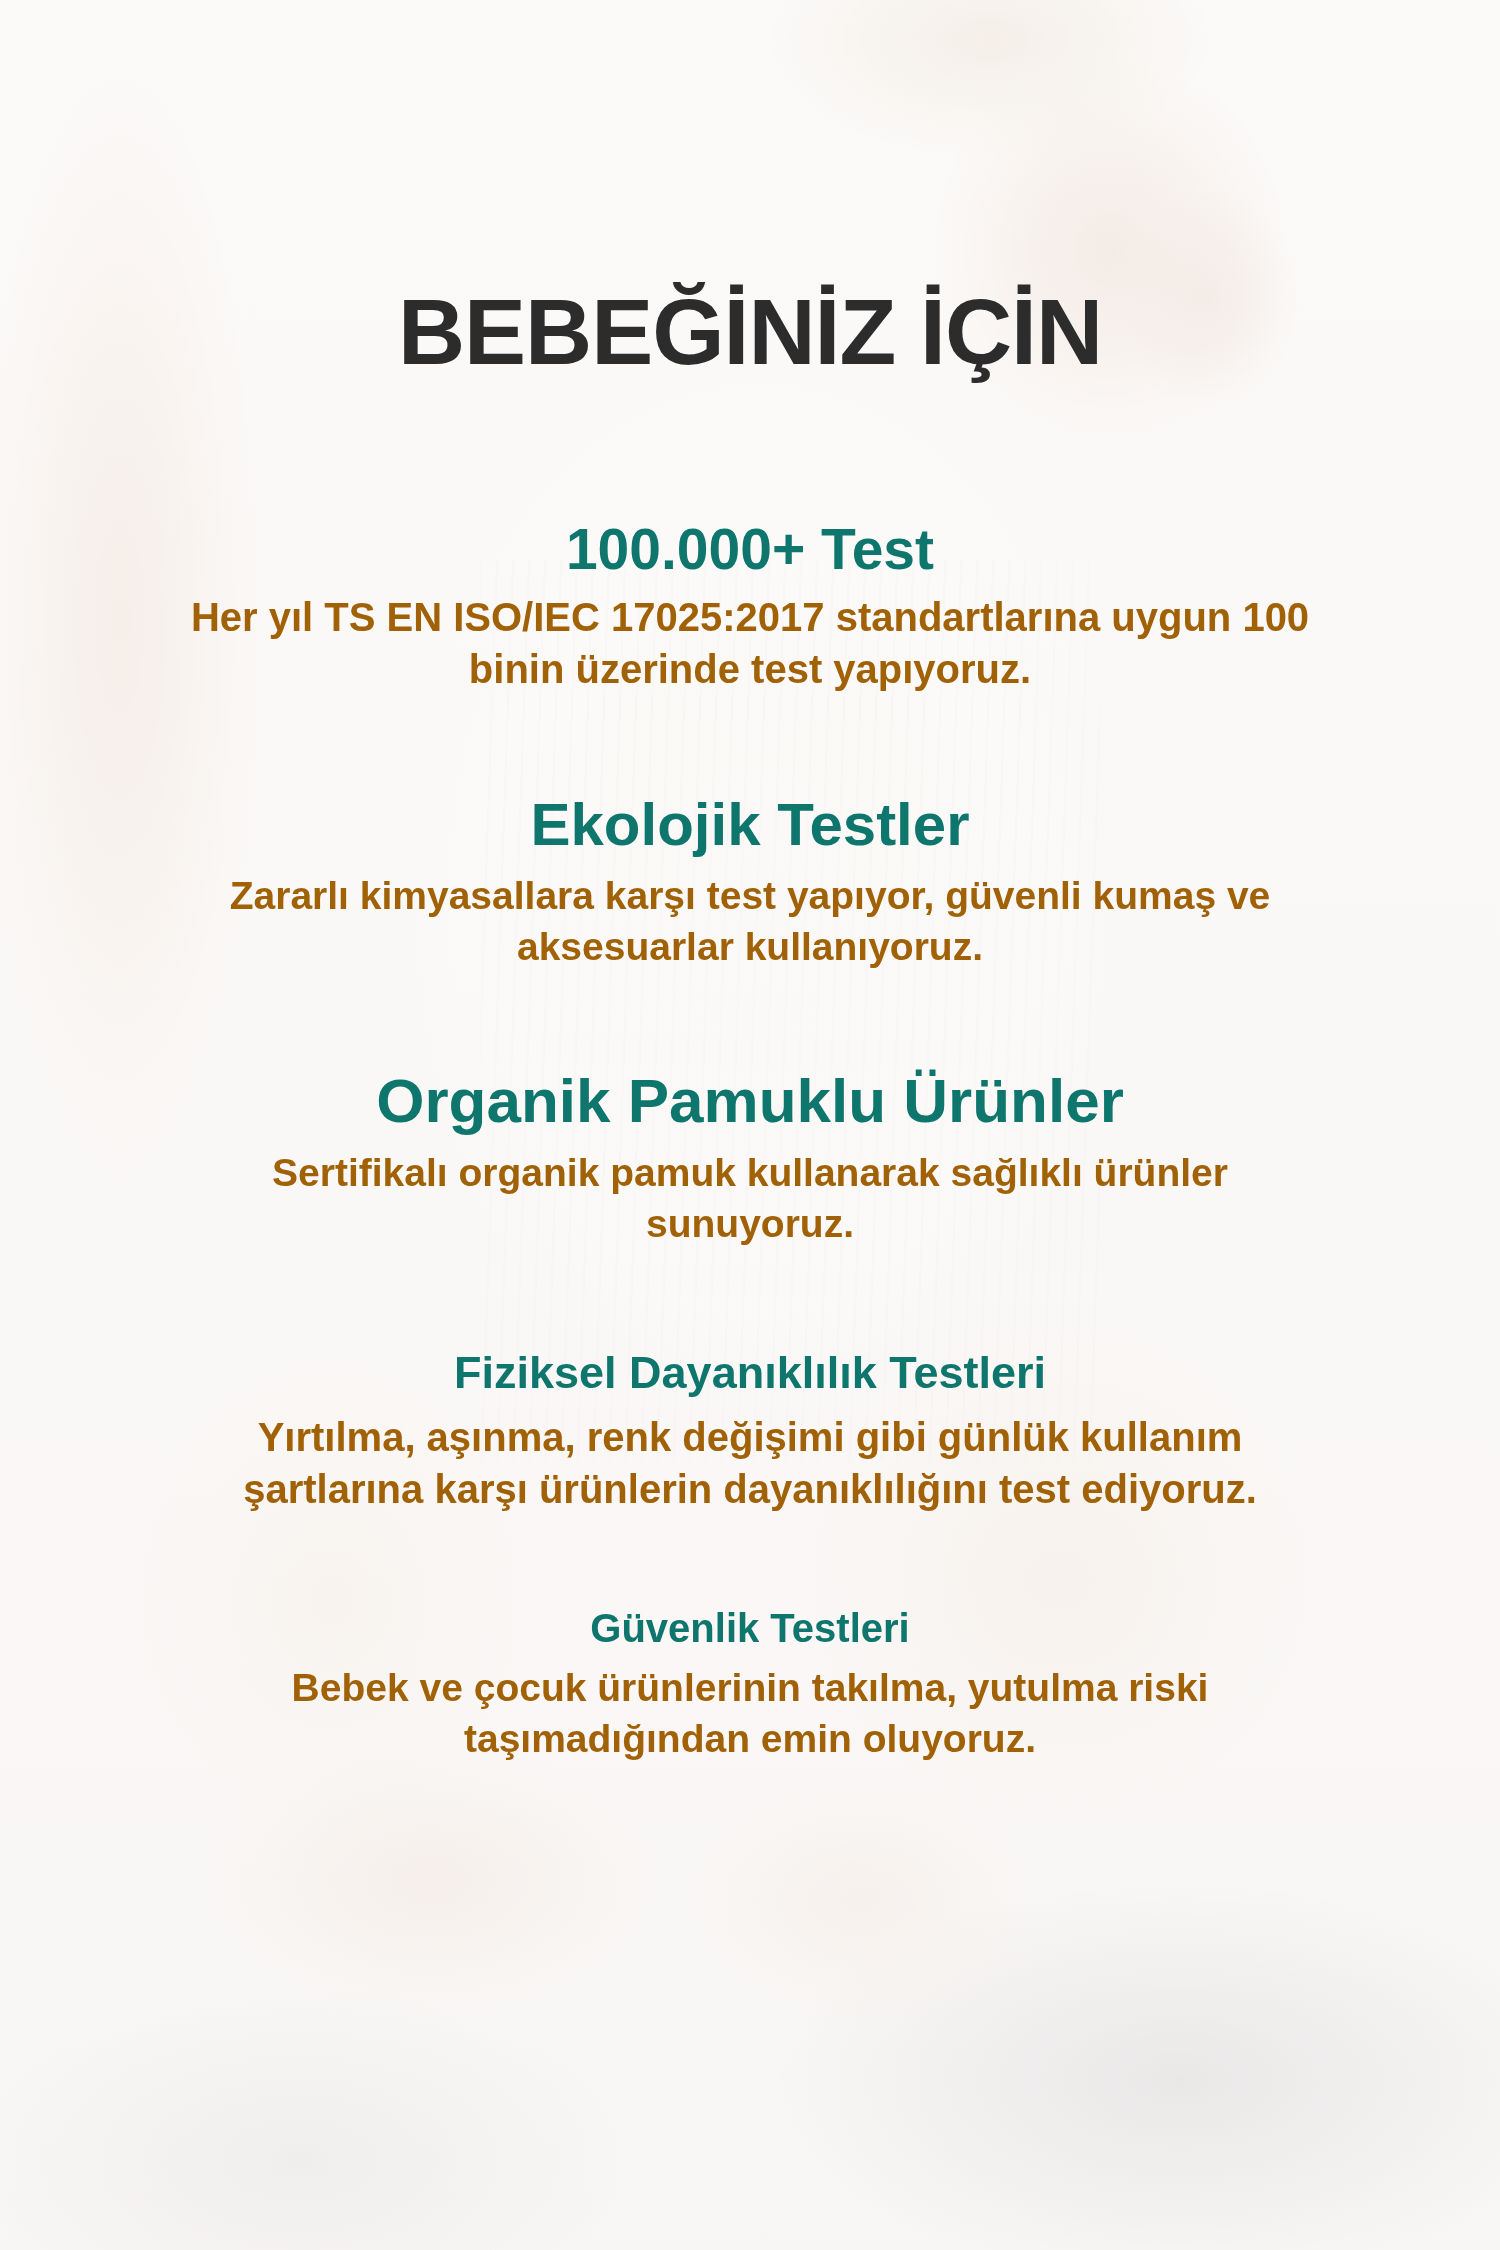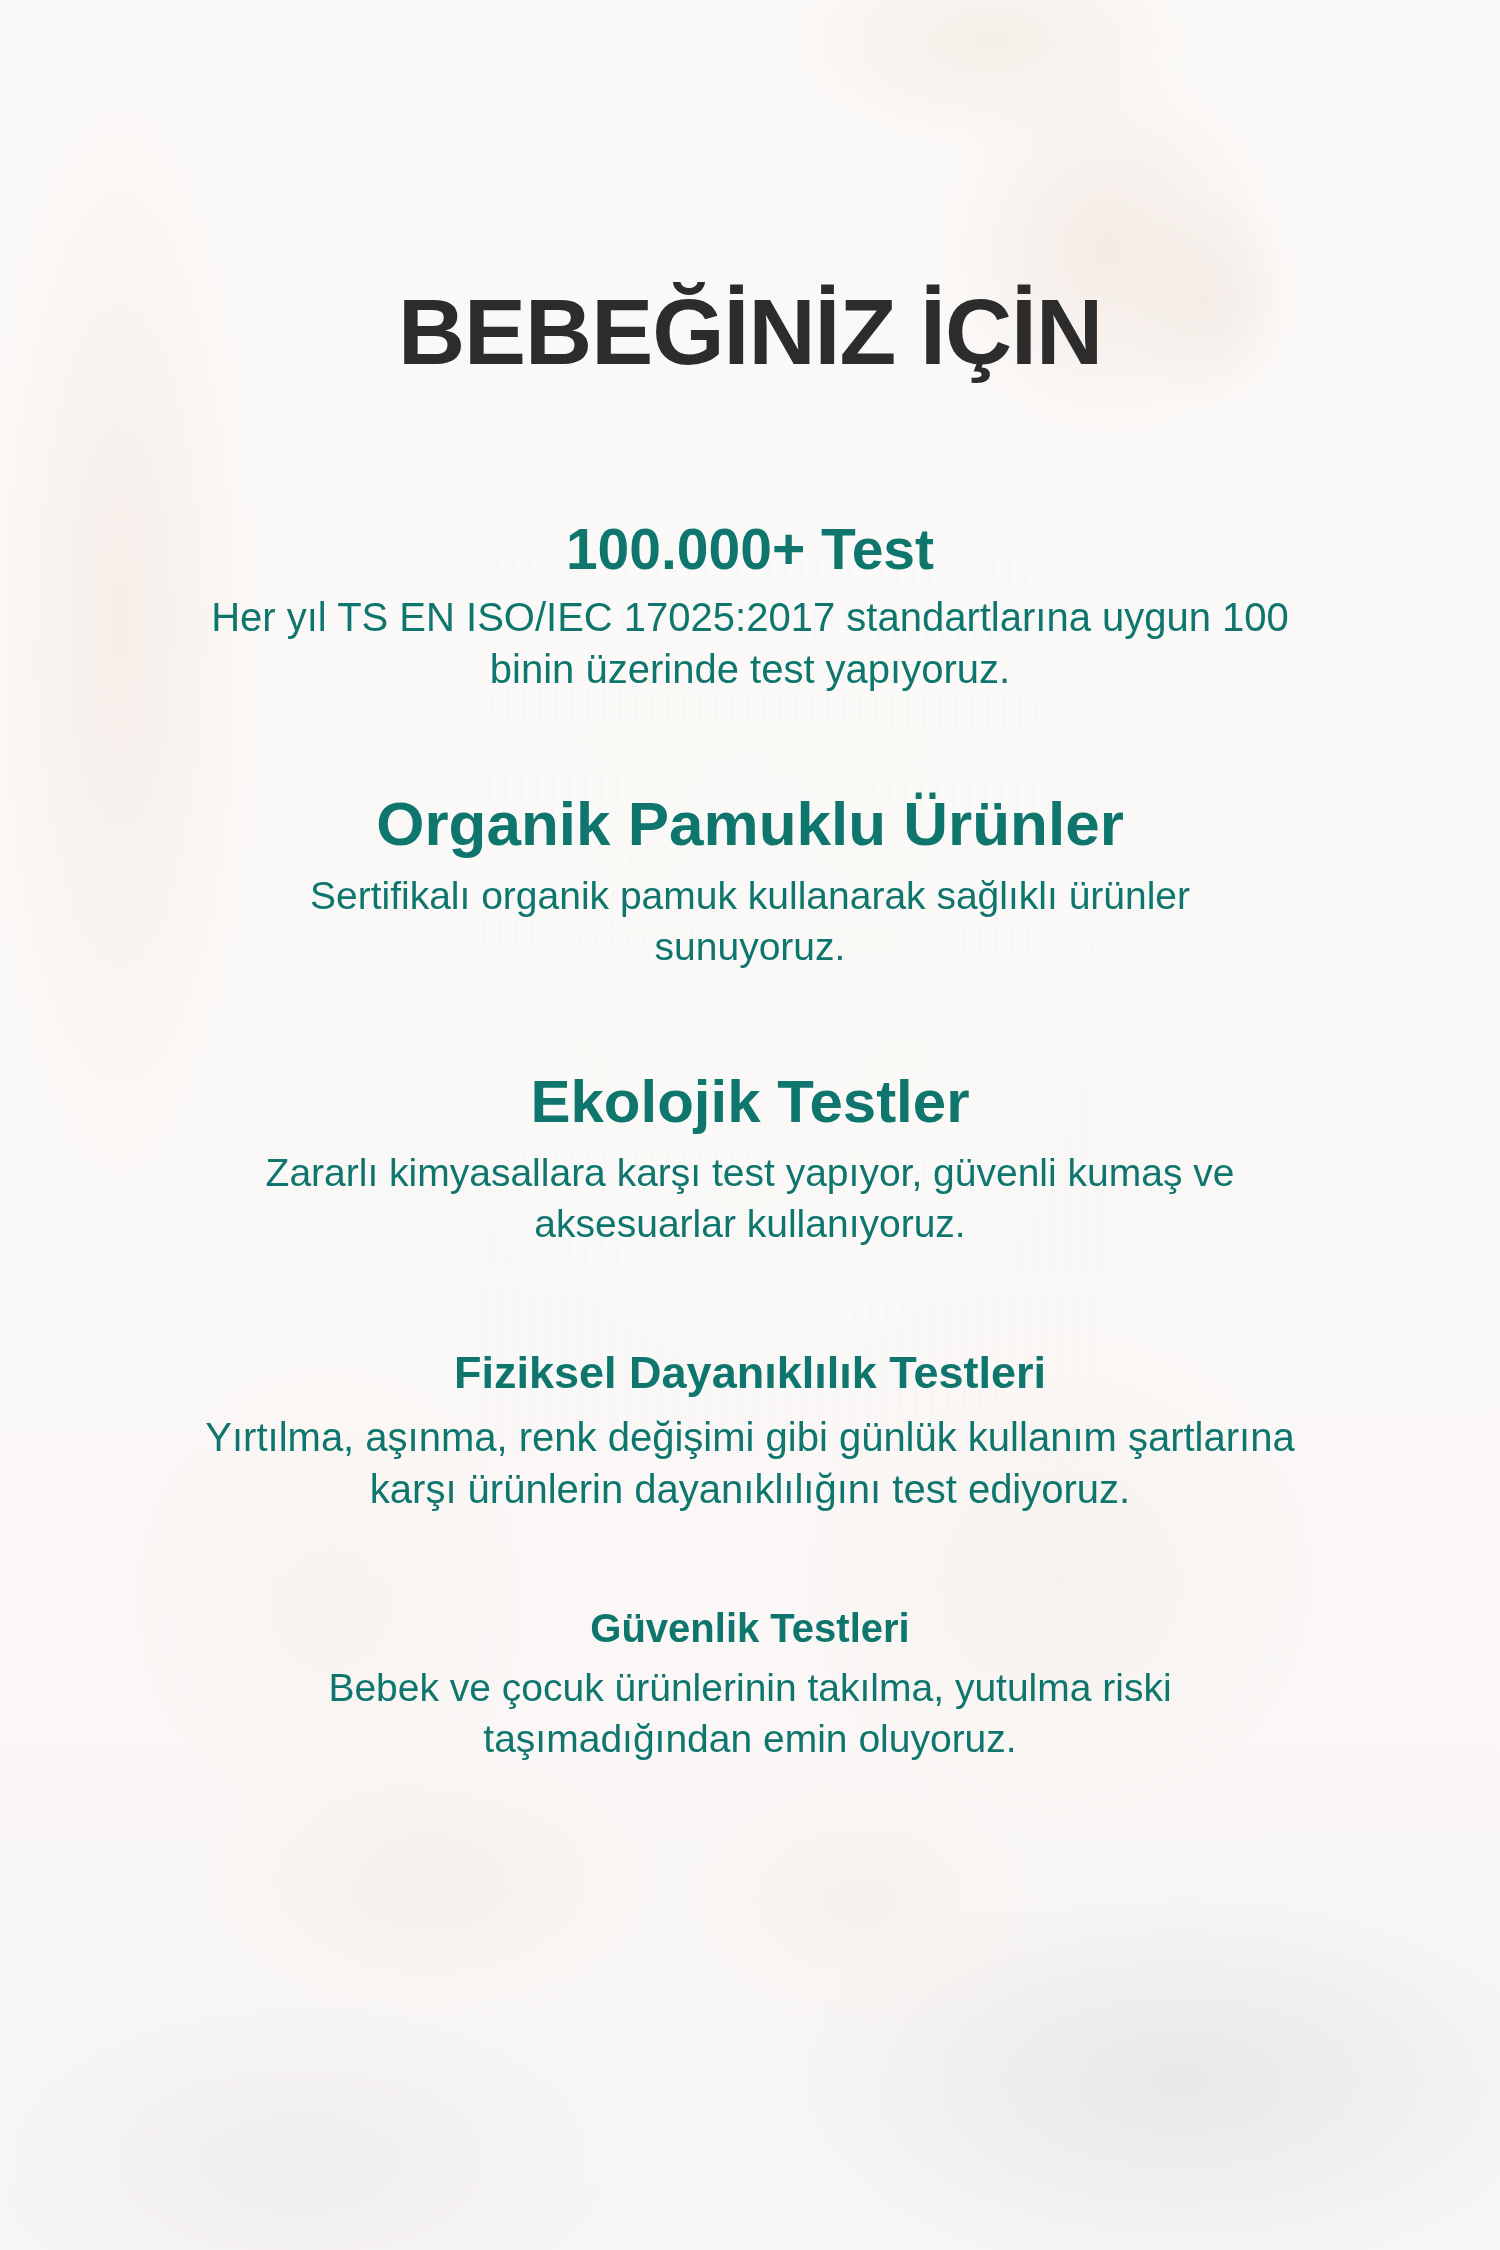--- a/index.html
+++ b/index.html
@@ -96,22 +96,22 @@
     margin: 0 auto;
   }
   .block-title {
     margin: 0;
     font-weight: 700;
     color: #0f766e;
     line-height: 1.06;
   }
   .block-body {
     margin: 0 auto;
-    color: #0f766e;
-    font-weight: 400;
+    color: #a16207;
+    font-weight: 700;
     line-height: 1.30;
   }
 
   
   .b1 { padding-top: 122px; }
   .b1 .block-title { font-size: 57px; }
   .b1 .block-body  { font-size: 40px; padding-top: 12px; width: 1130px; }
 
   .b2 { padding-top: 96px; }
   .b2 .block-title { font-size: 62px; }
@@ -142,28 +142,28 @@
 
     <h1 class="headline">
       <span class="line">BEBEĞİNİZ İÇİN</span>
     </h1>
 
     <section class="block b1">
       <h2 class="block-title">100.000+ Test</h2>
       <p class="block-body">Her yıl TS EN ISO/IEC 17025:2017 standartlarına uygun 100 binin üzerinde test yapıyoruz.</p>
     </section>
 
+    <section class="block b3">
+      <h2 class="block-title">Ekolojik Testler</h2>
+      <p class="block-body">Zararlı kimyasallara karşı test yapıyor, güvenli kumaş ve aksesuarlar kullanıyoruz.</p>
+    </section>
+
     <section class="block b2">
       <h2 class="block-title">Organik Pamuklu Ürünler</h2>
       <p class="block-body">Sertifikalı organik pamuk kullanarak sağlıklı ürünler sunuyoruz.</p>
-    </section>
-
-    <section class="block b3">
-      <h2 class="block-title">Ekolojik Testler</h2>
-      <p class="block-body">Zararlı kimyasallara karşı test yapıyor, güvenli kumaş ve aksesuarlar kullanıyoruz.</p>
     </section>
 
     <section class="block b4">
       <h2 class="block-title">Fiziksel Dayanıklılık Testleri</h2>
       <p class="block-body">Yırtılma, aşınma, renk değişimi gibi günlük kullanım şartlarına karşı ürünlerin dayanıklılığını test ediyoruz.</p>
     </section>
 
     <section class="block b5">
       <h2 class="block-title">Güvenlik Testleri</h2>
       <p class="block-body">Bebek ve çocuk ürünlerinin takılma, yutulma riski taşımadığından emin oluyoruz.</p>

